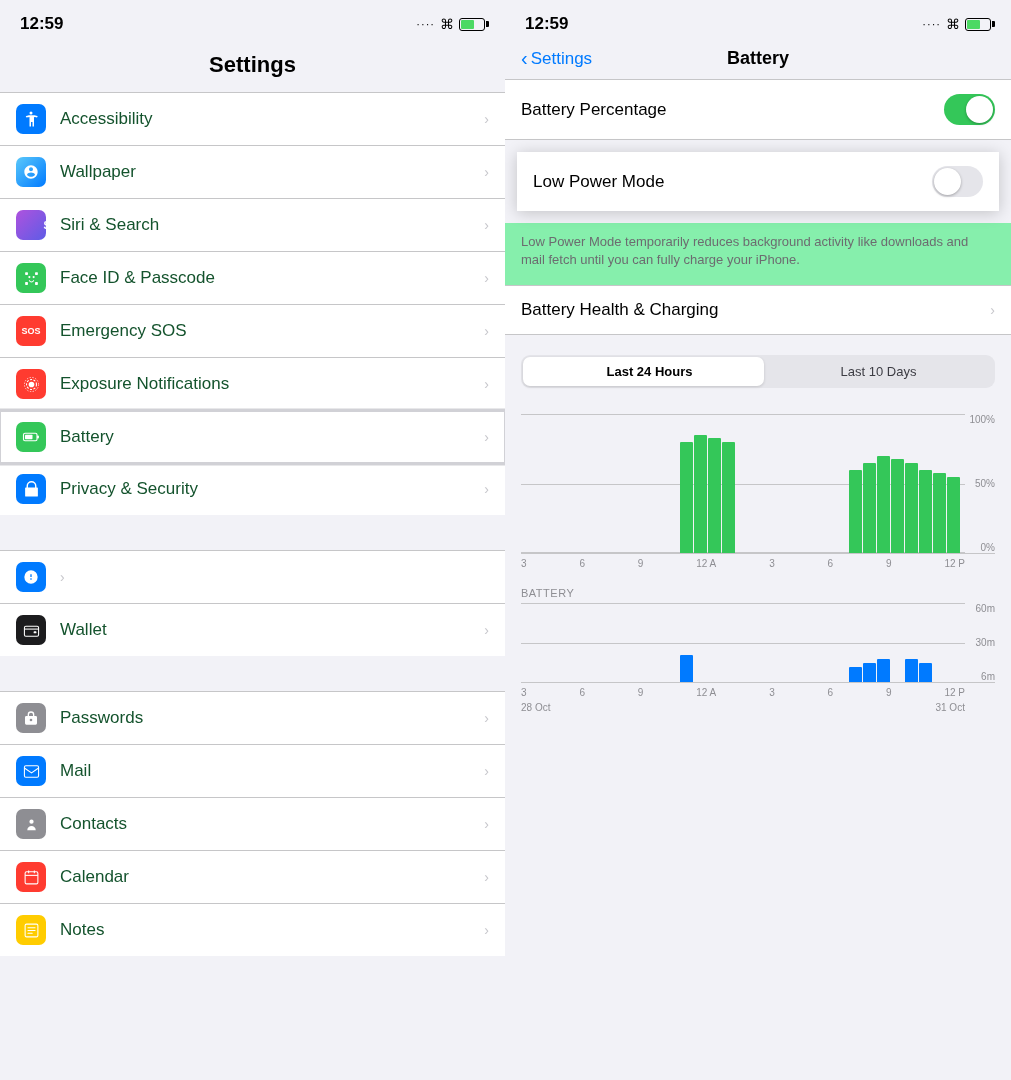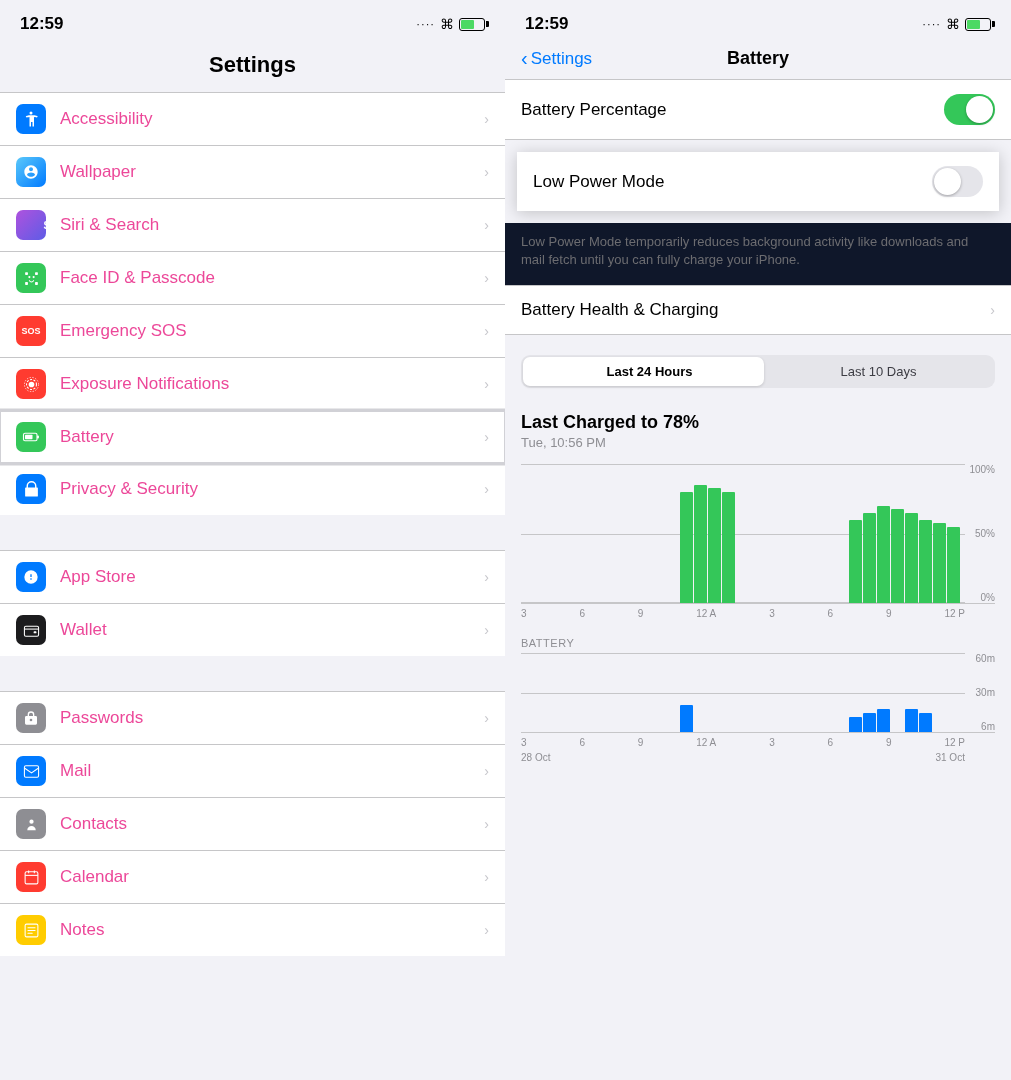--- a/index.html
+++ b/index.html
@@ -120,21 +120,21 @@
     .item-icon.blue-store { background: #007aff; }
     .item-icon.black { background: #1c1c1e; }
     .item-icon.gray { background: #8e8e93; }
     .item-icon.blue-mail { background: #007aff; }
     .item-icon.red-calendar { background: #ff3b30; }
     .item-icon.yellow { background: #ffcc00; }
 
     .item-label {
       flex: 1;
       font-size: 17px;
-      color: #ec4899;
+      color: #14532d;
     }
 
     .item-chevron {
       color: #c7c7cc;
       font-size: 14px;
     }
 
     .group-spacer {
       height: 35px;
       background: #f2f2f7;
@@ -243,21 +243,21 @@
       position: absolute;
       top: 2px;
       box-shadow: 0 1px 3px rgba(0,0,0,0.3);
       transition: left 0.2s;
     }
     .toggle.on .toggle-thumb { left: 22px; }
     .toggle.off .toggle-thumb { left: 2px; }
 
     .low-power-desc {
       padding: 10px 16px 16px 16px;
-      background: #0f172a;
+      background: #86efac;
     }
     .low-power-desc p {
       font-size: 13px;
       color: #6c6c70;
       line-height: 1.4;
     }
 
     .battery-health-section {
       background: #fff;
       border-top: 0.5px solid #c6c6c8;
@@ -553,21 +553,20 @@
     <div class="group-spacer"></div>
 
     <div class="settings-group">
 
       <div class="settings-item">
         <div class="item-icon blue-store">
           <svg width="16" height="16" viewBox="0 0 24 24" fill="white">
               <path d="M12 2a10 10 0 1 0 0 20A10 10 0 0 0 12 2zm1 14H11v-2h2v2zm0-4H11V8h2v4z"></path>
             </svg>
         </div>
-        <span class="item-label">App Store</span>
         <span class="item-chevron">›</span>
       </div>
 
       <div class="settings-item" style="border-bottom: none;">
         <div class="item-icon black">
           <svg width="17" height="17" viewBox="0 0 24 24" fill="white">
               <rect x="2" y="6" width="20" height="14" rx="2" fill="none" stroke="white" stroke-width="1.5"></rect>
               <path d="M2 10h20" stroke="white" stroke-width="1.5"></path>
               <rect x="15" y="13" width="4" height="3" rx="1" fill="white"></rect>
             </svg>
@@ -693,24 +692,20 @@
 
     <div class="time-selector">
       <div class="time-btn active">
         <span>Last 24 Hours</span>
       </div>
       <div class="time-btn inactive">
         <span>Last 10 Days</span>
       </div>
     </div>
 
-    <div class="charge-info">
-      <div class="charge-title">Last Charged to 78%</div>
-      <div class="charge-subtitle">Tue, 10:56 PM</div>
-    </div>
 
     <div class="chart-section">
       <div class="battery-chart">
         <div class="chart-y-labels">
           <span class="chart-y-label">100%</span>
           <span class="chart-y-label">50%</span>
           <span class="chart-y-label">0%</span>
         </div>
         <div class="chart-grid">
           <div class="chart-grid-line" style="top: 0%;"></div>

